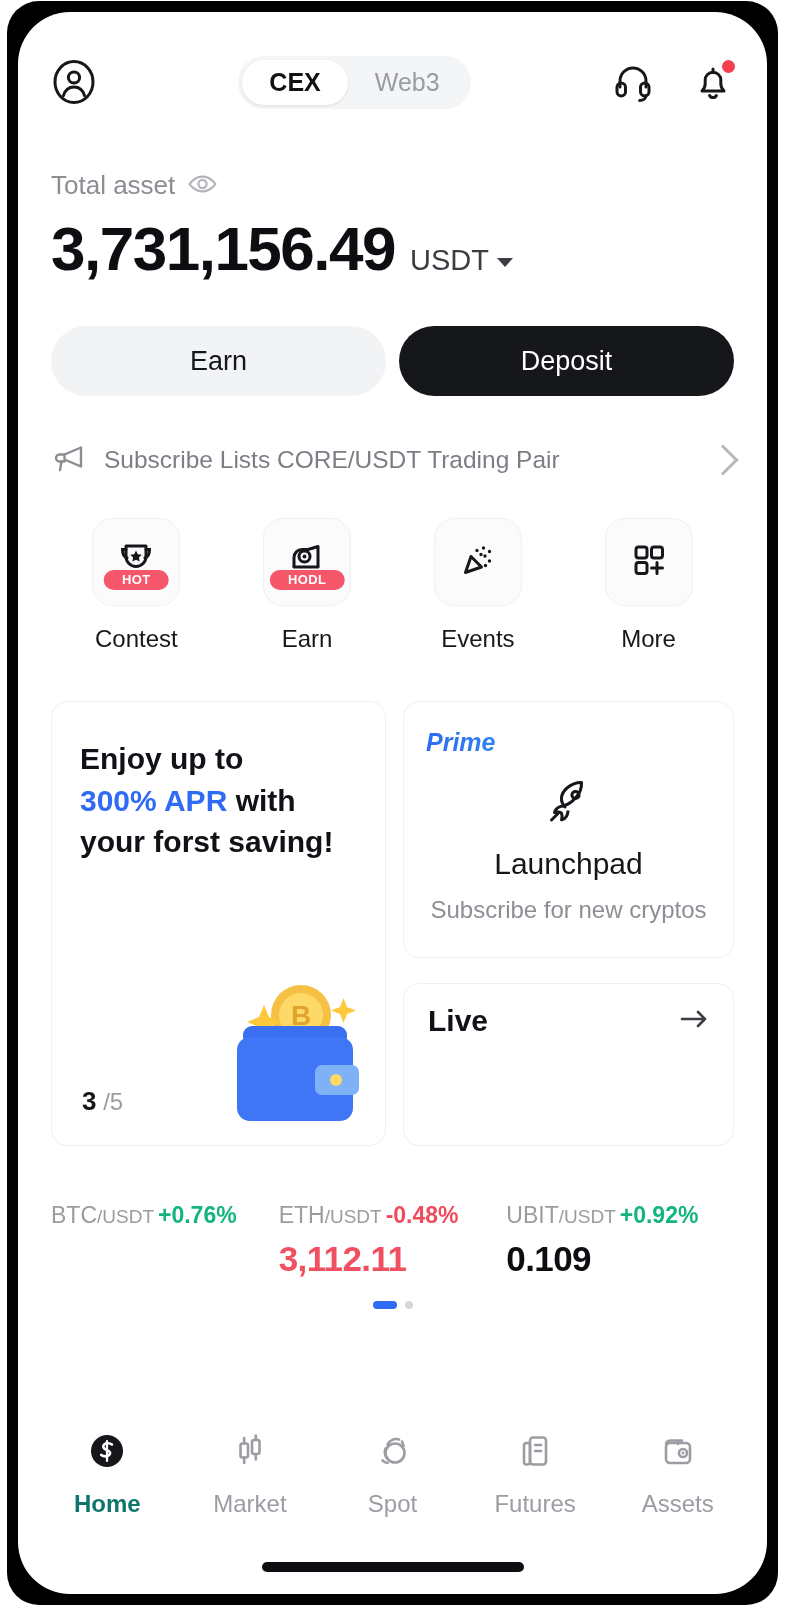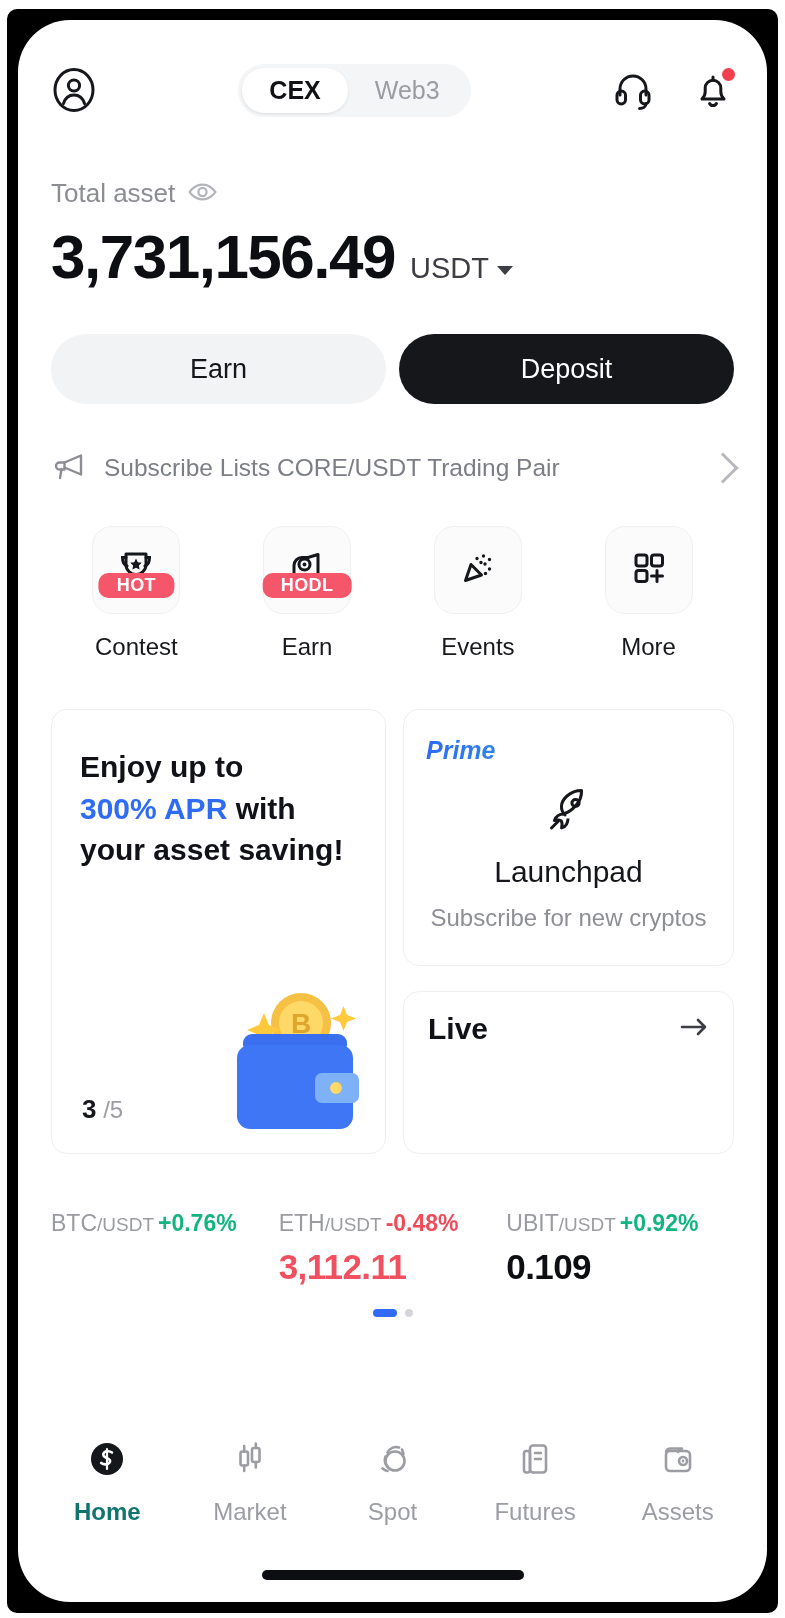--- a/index.html
+++ b/index.html
@@ -5,24 +5,24 @@
   * { box-sizing: border-box; margin: 0; padding: 0; }
   html, body {
     width: 785px; height: 1618px;
     background: #ffffff;
     font-family: "Liberation Sans", sans-serif;
     overflow: hidden;
   }
   
   .phone-frame {
     position: absolute;
-    left: 7px; top: 9px;
+    left: 7px; top: 1px;
     width: 771px; height: 1604px;
     background: #000000;
-    border-radius: 10px;
+    border-radius: 32px;
     padding: 11px;
   }
   .screen {
     position: relative;
     width: 749px; height: 1582px;
     background: #ffffff;
     border-radius: 52px;
     overflow: hidden;
   }
   .screen-inner {
@@ -178,21 +178,21 @@
     align-items: center;
     justify-content: center;
   }
   .tile-badge {
     position: absolute;
     left: 50%;
     bottom: 15px;
     transform: translateX(-50%);
     background: #f5566a;
     color: #ffffff;
-    font-size: 18px;
+    font-size: 13px;
     font-weight: 700;
     letter-spacing: .4px;
     padding: 3px 18px 4px;
     border-radius: 10px;
     line-height: 1;
     margin-top: 29px;
   }
   .quick-label {
     margin-top: 19px;
     font-size: 24px;
@@ -495,21 +495,21 @@
       <div class="quick-label">More</div>
     </div>
   </div>
 
   <div class="promo-grid">
 
     <div class="promo-left">
       <div class="promo-head">
         <span>Enjoy up to</span><br>
         <span class="promo-accent">300% APR</span><span> with</span><br>
-        <span>your asset saving!</span>
+        <span>your forst saving!</span>
       </div>
 
       <span class="wallet-art">
         <svg width="160" height="160" viewBox="0 0 160 160" fill="none">
           <circle cx="92" cy="44" r="30" fill="#f5c044"></circle>
           <circle cx="92" cy="44" r="22" fill="#ffd968"></circle>
           <text x="92" y="54" text-anchor="middle" font-family="Liberation Sans, sans-serif" font-size="28" font-weight="700" fill="#e0a52c">B</text>
           <path d="M50 46 55 34 60 46 72 51 60 56 55 68 50 56 38 51z" fill="#ffc93c"></path>
           <path d="M131 36l3.5-9 3.5 9 9 3.5-9 3.5-3.5 9-3.5-9-9-3.5z" fill="#ffc93c"></path>
           <rect x="34" y="55" width="104" height="20" rx="9" fill="#3a6ff0"></rect>

